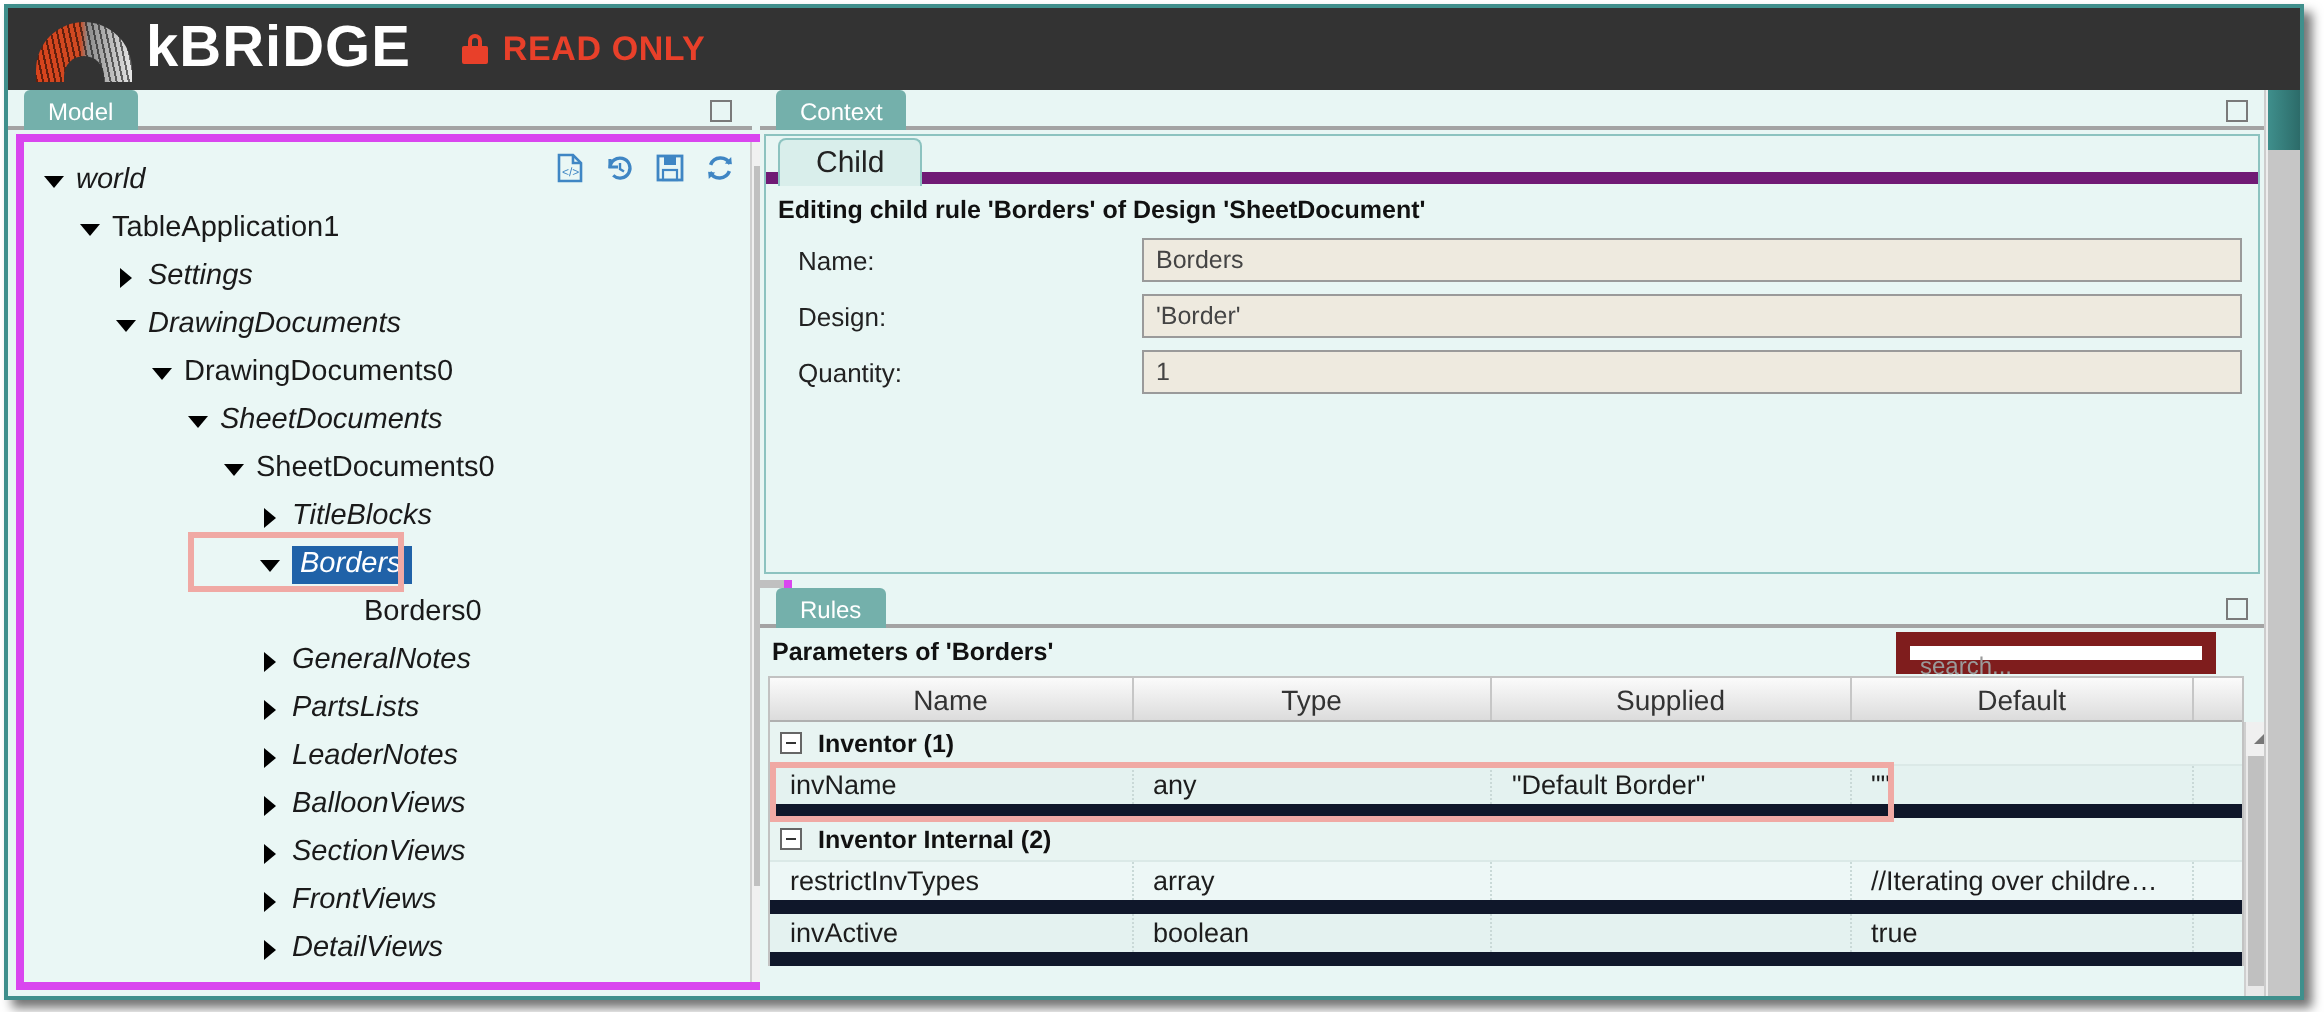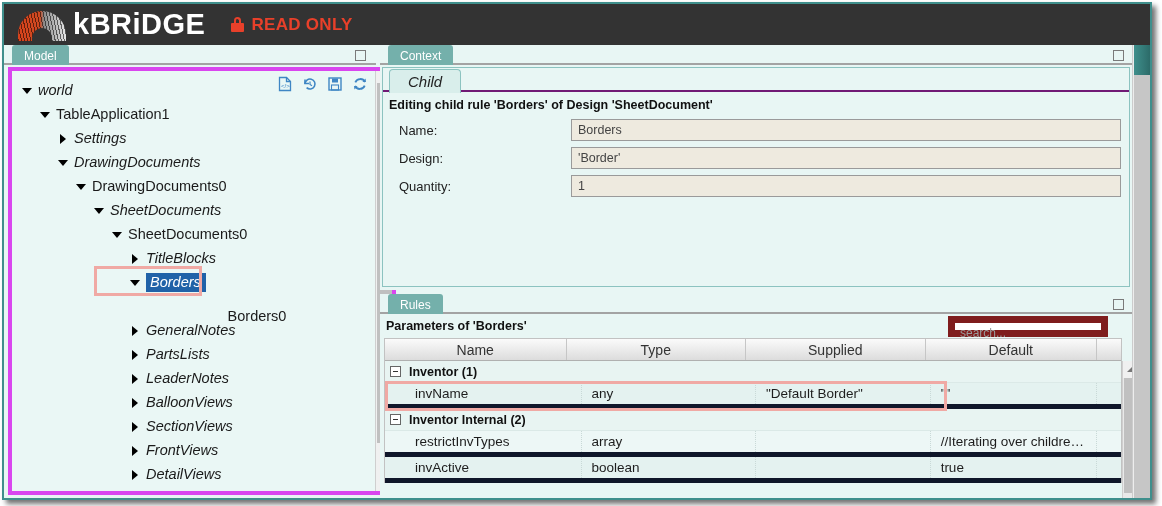--- a/index.html
+++ b/index.html
@@ -235,23 +235,22 @@
   .ctx-body {
     position: absolute;
     left: 2px; top: 22px;
     width: 748px; height: 220px;
     border: 1px solid #8cc3c0;
     background: #e8f6f4;
   }
   .child-tabstrip {
     position: relative;
     height: 24px;
-    border-bottom: 2px solid #701a75;
+    border-bottom: 6px solid #701a75;
     background: #e8f6f4;
-    font-style: italic;
   }
   .child-tab {
     position: absolute;
     left: 6px; top: 1px;
     padding: 3px 18px;
     background: #d9eeeb;
     border: 1px solid #8cc3c0;
     border-bottom: none;
     border-radius: 4px 4px 0 0;
     font-size: 15px;
@@ -370,22 +369,21 @@
   }
   .rt-group .minus::after {
     content: "";
     position: absolute; left: 2px; top: 4px;
     width: 5px; height: 1px; background: #333333;
   }
   .rt-row {
     display: flex;
     height: 26px;
     align-items: center;
-    border-bottom: 5px solid #0f172a;
-    padding-left: 20px;
+    border-bottom: 7px solid #0f172a;
   }
   .rt-row.tint { background: #e4f2f0; }
   .rt-row.plain { background: #edf7f6; }
   .rt-row .td {
     font-size: 13.5px;
     color: #1d1d1d;
     padding-left: 10px;
     height: 100%;
     display: flex; align-items: center;
     border-right: 1px dotted #c9d9d7;
@@ -505,21 +503,21 @@
             <span class="">SheetDocuments0</span>
           </div>
           <div class="tree-node" style="padding-left: 116px;">
             <span class="arrow closed"></span>
             <span class="lbl-italic">TitleBlocks</span>
           </div>
           <div class="tree-node" style="padding-left: 116px;">
             <span class="arrow open"></span>
             <span class="lbl-selected">Borders</span>
           </div>
-          <div class="tree-node" style="padding-left: 152px; flex-direction: column;">
+          <div class="tree-node" style="padding-left: 152px;">
             <span class="arrow none"></span>
             <span class="">Borders0</span>
           </div>
           <div class="tree-node" style="padding-left: 116px;">
             <span class="arrow closed"></span>
             <span class="lbl-italic">GeneralNotes</span>
           </div>
           <div class="tree-node" style="padding-left: 116px;">
             <span class="arrow closed"></span>
             <span class="lbl-italic">PartsLists</span>

